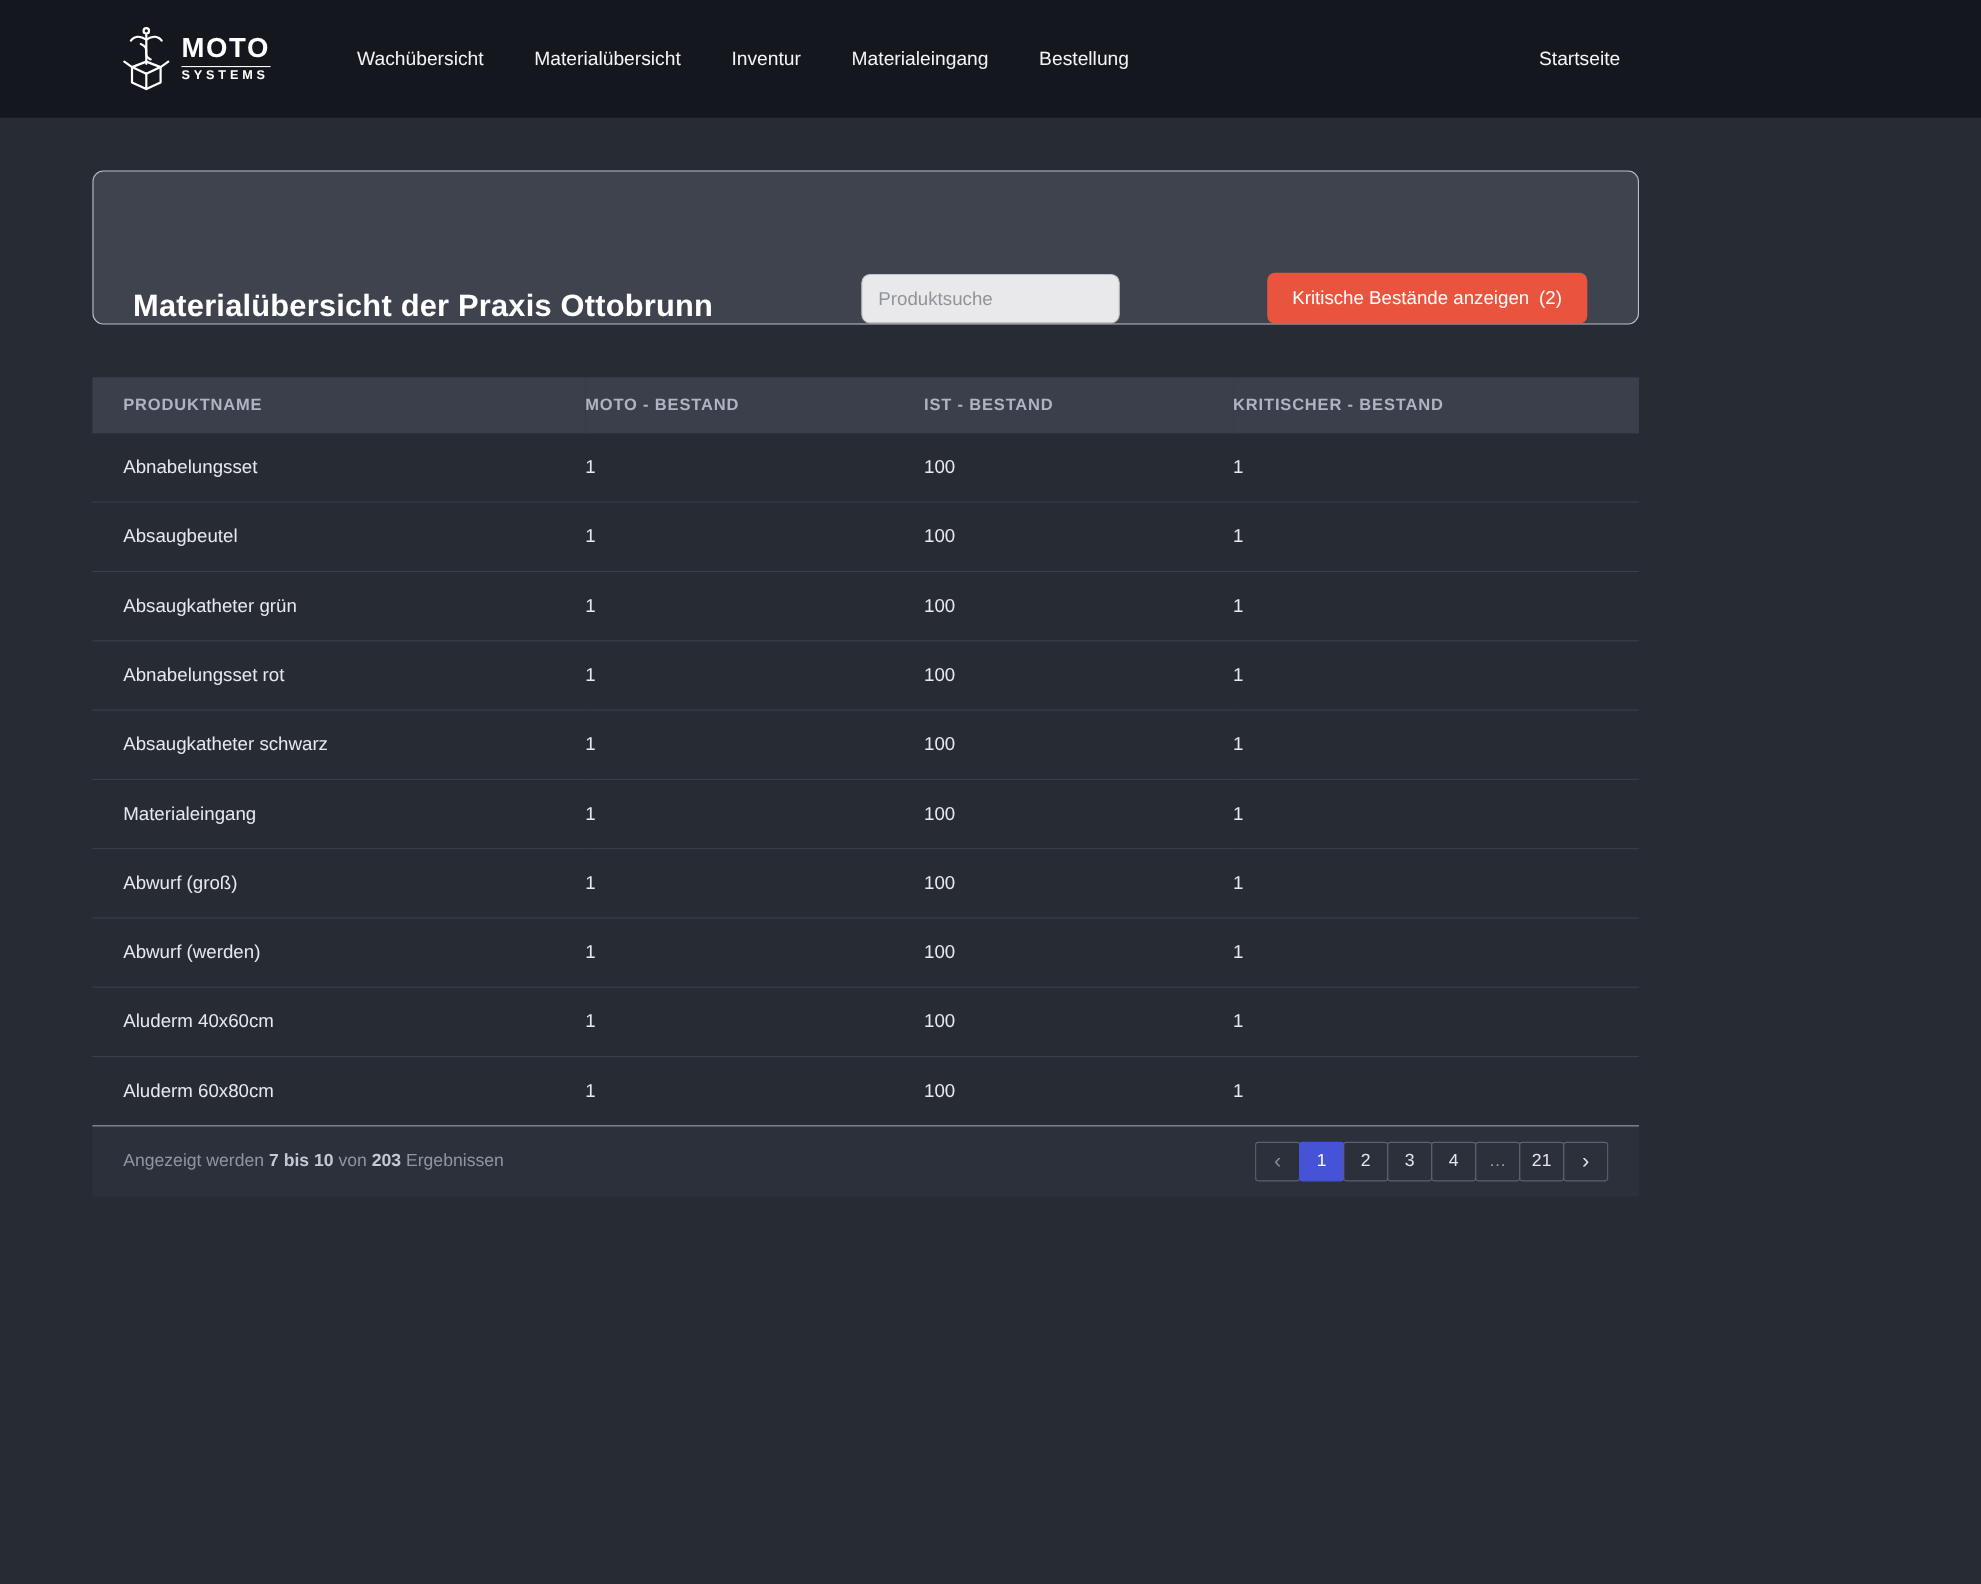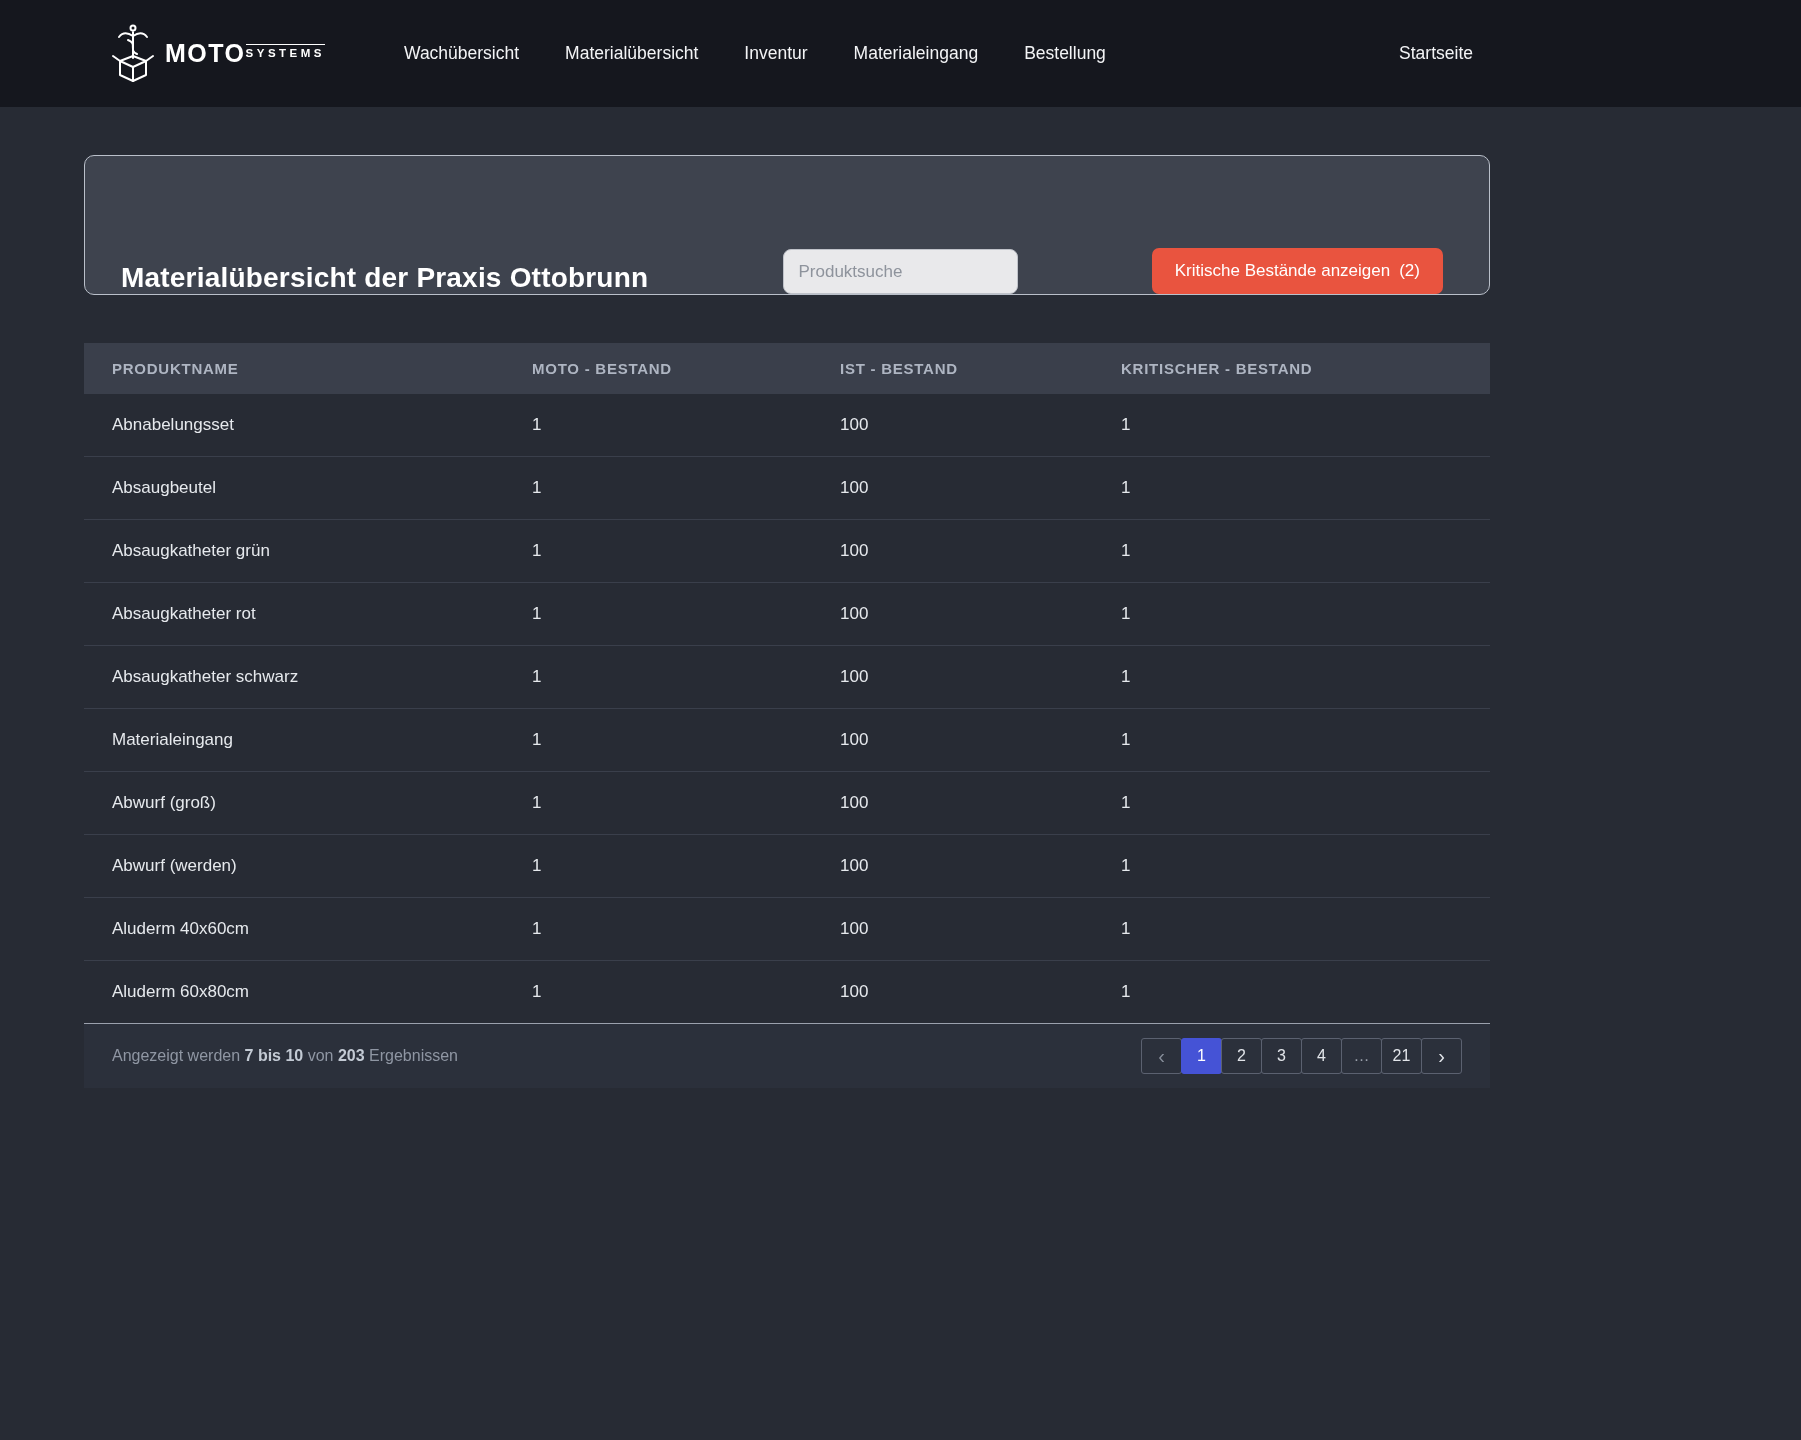--- a/index.html
+++ b/index.html
@@ -24,21 +24,21 @@
     align-items:center;
     padding:0 328px 0 110px;
   }
   .brand{
     display:flex;
     align-items:center;
     gap:9px;
     cursor:pointer;
   }
   .brand svg{display:block;}
-  .brand-text{display:flex;flex-direction:row;line-height:1;}
+  .brand-text{display:flex;flex-direction:column;line-height:1;}
   .brand-line1{
     color:#fff;font-weight:800;font-size:25px;letter-spacing:1.5px;
   }
   .brand-line2{
     color:#fff;font-weight:700;font-size:11.5px;letter-spacing:3.5px;
     margin-top:3px;border-top:1px solid #fff;padding-top:3px;
   }
   .nav-links{display:flex;gap:46px;margin-left:79px;}
   .nav-links a,.nav-right{
     color:#f3f4f6;text-decoration:none;font-size:17.5px;cursor:pointer;
@@ -247,21 +247,21 @@
   </tr>
 
   <tr>
     <td>Absaugkatheter grün</td>
     <td>1</td>
     <td>100</td>
     <td>1</td>
   </tr>
 
   <tr>
-    <td>Absaugkatheter rot</td>
+    <td>Abnabelungsset rot</td>
     <td>1</td>
     <td>100</td>
     <td>1</td>
   </tr>
 
   <tr>
     <td>Absaugkatheter schwarz</td>
     <td>1</td>
     <td>100</td>
     <td>1</td>

